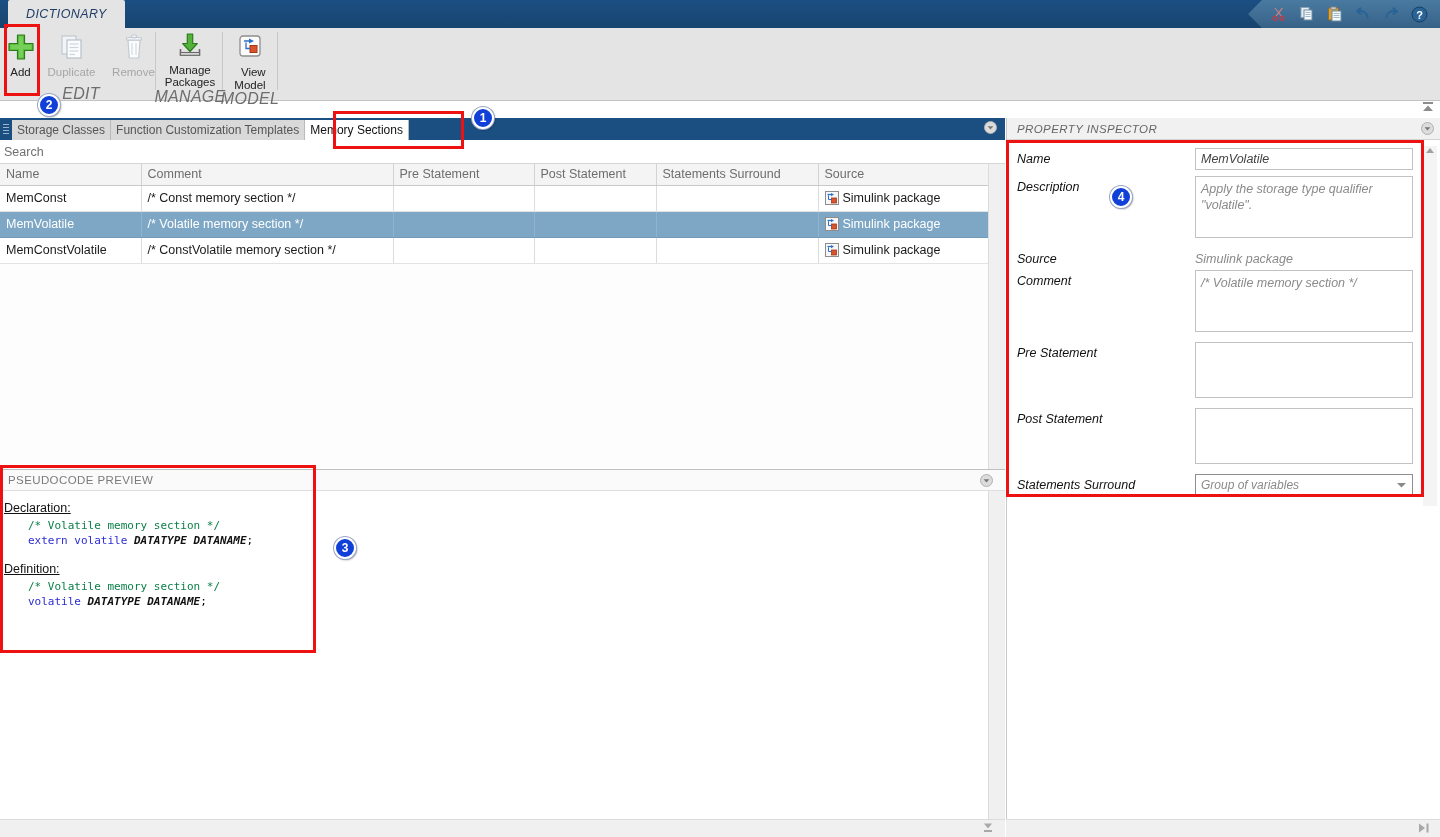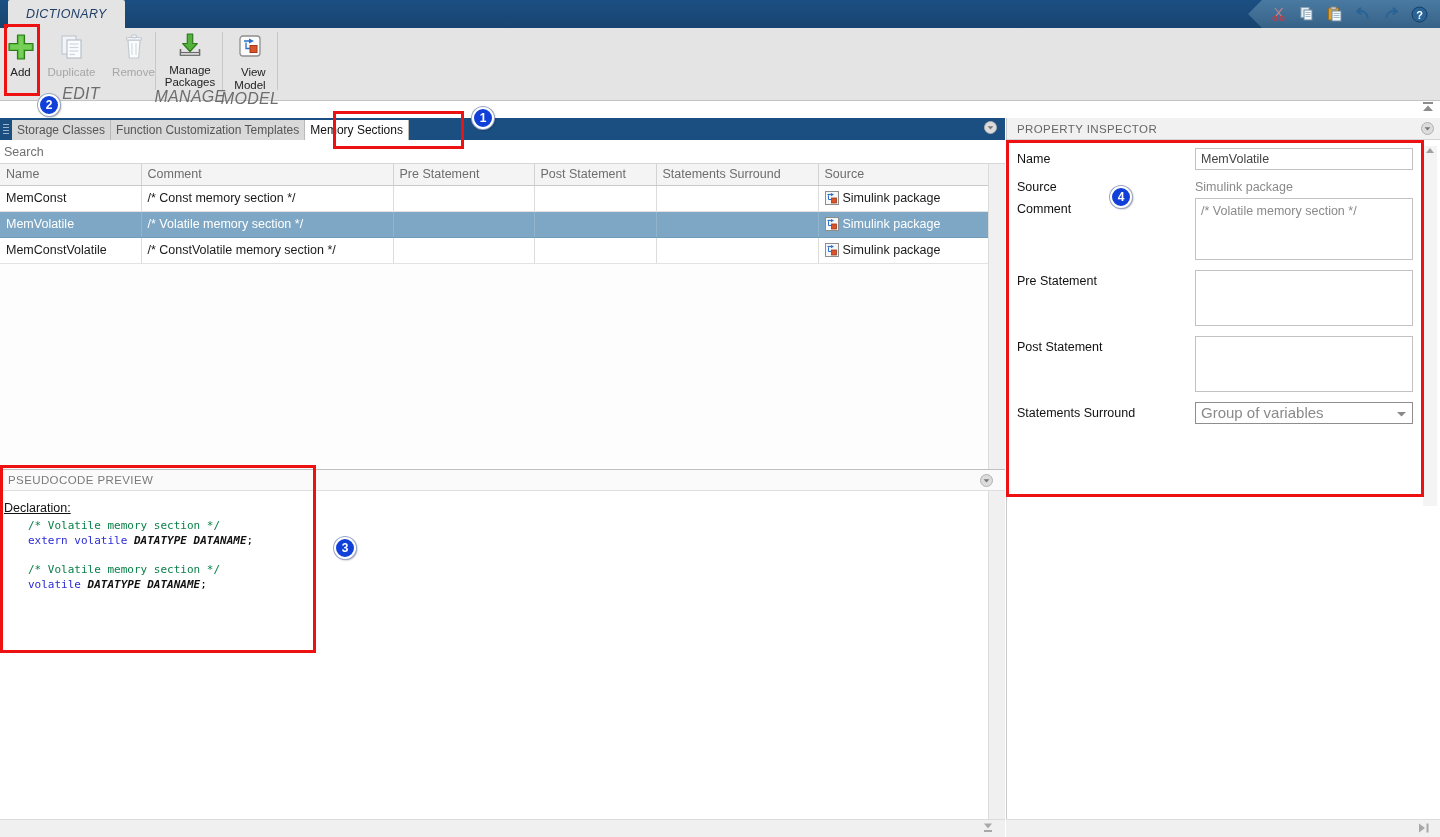--- a/index.html
+++ b/index.html
@@ -155,21 +155,21 @@
   }
   .hscroll-right {
     position: absolute; left: 1006px; top: 819px; width: 434px; height: 18px;
     background: #f0f0f0; border-top: 1px solid #dcdcdc;
     display: flex; align-items: center; justify-content: flex-end; padding-right: 8px;
   }
 
   
   .pi {
     position: absolute; left: 1006px; top: 118px; width: 434px; height: 701px;
-    background: #ffffff; border-left: 1px solid #c9c9c9;
+    background: #ffffff; border-left: 1px solid #c9c9c9; font-style: italic;
   }
   .pi-header {
     height: 22px; background: #f1f1f1; border-bottom: 1px solid #d3d3d3;
     display: flex; align-items: center; padding: 0 6px 0 10px;
     font-size: 11.5px; color: #666; letter-spacing: .4px;
   }
   .pi-body { position: relative; height: 383px; background: #fff; padding: 8px 28px 0 10px; }
   .pi-row { display: flex; align-items: flex-start; margin-bottom: 6px; }
   .pi-lbl { width: 178px; flex: 0 0 178px; font-size: 12.5px; color: #111; padding-top: 4px; }
   .pi-ctl { flex: 1; }
@@ -177,21 +177,21 @@
     width: 218px; height: 22px; border: 1px solid #c2c2c2; background: #fff;
     font-size: 12.5px; color: #444; padding: 0 5px; line-height: 20px;
   }
   .pi-text {
     width: 218px; border: 1px solid #c2c2c2; background: #fff;
     font-size: 12.5px; color: #8a8a8a; padding: 4px 5px; line-height: 16px;
   }
   .pi-static { font-size: 12.5px; color: #8a8a8a; padding-top: 4px; }
   .pi-select {
     width: 218px; height: 22px; border: 1px solid #8e8e8e; background: #fff;
-    font-size: 15px; color: #8a8a8a; padding: 0 5px; line-height: 20px;
+    font-size: 12px; color: #8a8a8a; padding: 0 5px; line-height: 20px;
     display: flex; align-items: center; justify-content: space-between;
   }
   .pi-scroll {
     position: absolute; right: 3px; top: 6px; width: 14px; height: 360px; background: #f4f4f4;
   }
   .pi-rest { position: absolute; left: 0; top: 411px; width: 434px; height: 408px; background: #fff; }
 
   
   .anno-box { position: absolute; border: 3px solid #ee1111; pointer-events: none; }
   .badge {
@@ -500,20 +500,21 @@
   </div>
 
   <div class="pp-body">
     <div class="pp-block">
       <div class="pp-title">Declaration:</div>
       <div class="pp-line c-comment">/* Volatile memory section */</div>
       <div class="pp-line"><span class="c-kw">extern volatile</span> <span class="c-italic">DATATYPE</span> <span class="c-italic">DATANAME</span><span>;</span></div>
     </div>
 
     <div class="pp-block">
+      <div class="pp-title">Definition:</div>
       <div class="pp-line c-comment">/* Volatile memory section */</div>
       <div class="pp-line"><span class="c-kw">volatile</span> <span class="c-italic">DATATYPE</span> <span class="c-italic">DATANAME</span><span>;</span></div>
     </div>
   </div>
 
   <div class="pi">
     <div class="pi-header">
       <span>PROPERTY INSPECTOR</span>
       <span style="margin-left:auto; display:flex; align-items:center;">
         <svg width="13" height="13" viewBox="0 0 13 13">
@@ -524,20 +525,26 @@
     </div>
 
     <div class="pi-body">
       <div class="pi-row">
         <div class="pi-lbl">Name</div>
         <div class="pi-ctl">
           <div class="pi-input">MemVolatile</div>
         </div>
       </div>
 
+      <div class="pi-row" style="margin-bottom:10px;">
+        <div class="pi-lbl">Description</div>
+        <div class="pi-ctl">
+          <div class="pi-text" style="height:62px;">Apply the storage type qualifier "volatile".</div>
+        </div>
+      </div>
 
       <div class="pi-row" style="margin-bottom:4px;">
         <div class="pi-lbl">Source</div>
         <div class="pi-ctl">
           <div class="pi-static">Simulink package</div>
         </div>
       </div>
 
       <div class="pi-row" style="margin-bottom:10px;">
         <div class="pi-lbl">Comment</div>

